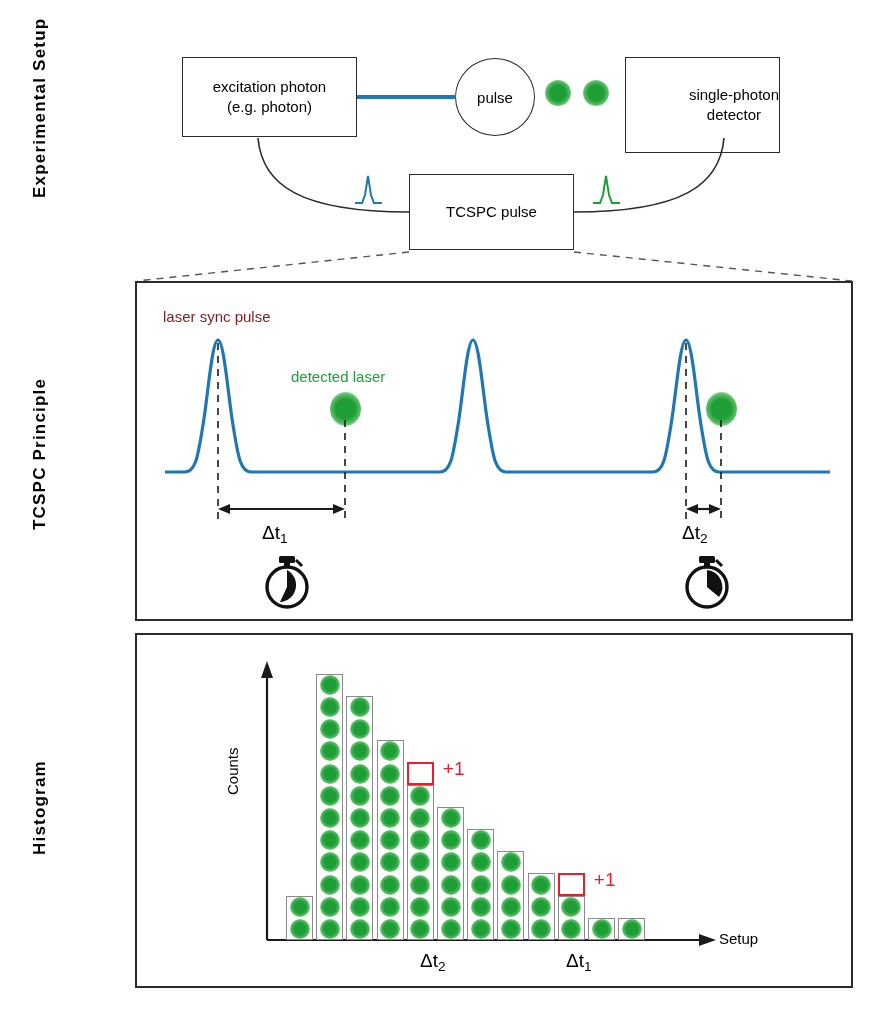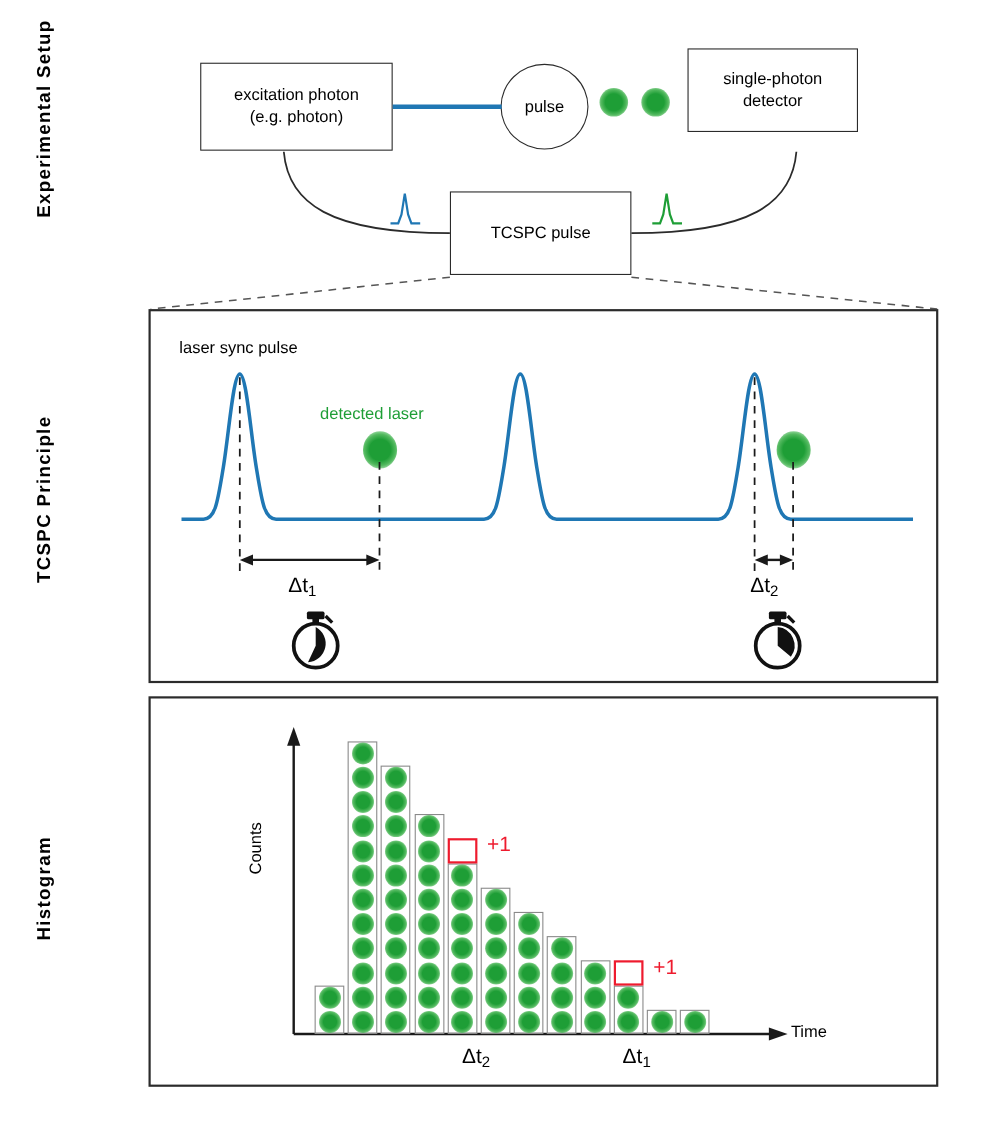--- a/index.html
+++ b/index.html
@@ -48,21 +48,21 @@
     font-size:15px;color:#000;
   }
   .photon{
     position:absolute;
     border-radius:50%;
     background:radial-gradient(circle at 50% 50%,
        #1e9e36 0%, #1e9e36 42%, rgba(45,170,60,0.82) 62%,
        rgba(80,190,95,0.45) 80%, rgba(120,210,130,0.10) 93%, rgba(255,255,255,0) 100%);
   }
   .txt{position:absolute;white-space:nowrap;font-size:15px;color:#000;}
-  .txt-blue{color:#000000;}
+  .txt-blue{color:#7f1d1d;}
   .txt-green{color:#1e9e36;}
   .txt-red{color:#e8192c;font-size:19px;font-weight:400;}
   svg{position:absolute;left:0;top:0;overflow:visible;}
   .sub{font-size:0.72em;vertical-align:-0.28em;}
   .hbar{
     position:absolute;
     border:1.4px solid #8a8a8a;
     background:transparent;
     box-sizing:border-box;
   }
@@ -88,21 +88,21 @@
       <div>
         <span>excitation photon</span><br>
         <span>(e.g. photon)</span>
       </div>
     </div>
 
     <div class="ellipse" style="left:455px;top:58px;width:80px;height:78px;">
       <span>pulse</span>
     </div>
 
-    <div class="box" style="left:625px;top:44px;width:155px;height:76px;">
+    <div class="box" style="left:625px;top:57px;width:155px;height:96px;justify-content:flex-end;">
       <div>
         <span>single-photon</span><br>
         <span>detector</span>
       </div>
     </div>
 
     <div class="box" style="left:409px;top:174px;width:165px;height:76px;">
       <span>TCSPC pulse</span>
     </div>
 
@@ -189,21 +189,21 @@
       <rect x="704" y="562" width="6" height="6" fill="#111"></rect>
       <line x1="716" y1="560" x2="722" y2="566" stroke="#111" stroke-width="3"></line>
       <circle cx="707" cy="587" r="20" fill="#fff" stroke="#111" stroke-width="3.4"></circle>
       <path d="M 707 587 L 707 570 A 17 17 0 0 1 719 597 Z" fill="#111"></path>
     </g>
   </svg>
 
   <div class="panel" style="left:135px;top:633px;width:718px;height:355px;"></div>
 
   <div class="txt" style="left:224px;top:795px;transform-origin:0 0;transform:rotate(-90deg);">Counts</div>
-  <div class="txt" style="left:719px;top:930px;">Time</div>
+  <div class="txt" style="left:719px;top:930px;">Setup</div>
 
   <svg width="893" height="1024">
     <line x1="267" y1="672" x2="267" y2="940" stroke="#1a1a1a" stroke-width="2.2"></line>
     <polygon points="267,661 261,678 273,678" fill="#1a1a1a"></polygon>
     <line x1="267" y1="940" x2="705" y2="940" stroke="#1a1a1a" stroke-width="2.2"></line>
     <polygon points="716,940 699,934 699,946" fill="#1a1a1a"></polygon>
   </svg>
 
   <div id="hist-bars">
       <div class="hbar" style="left: 286px; top: 895.6px; width: 27px; height: 44.4px;"></div>

